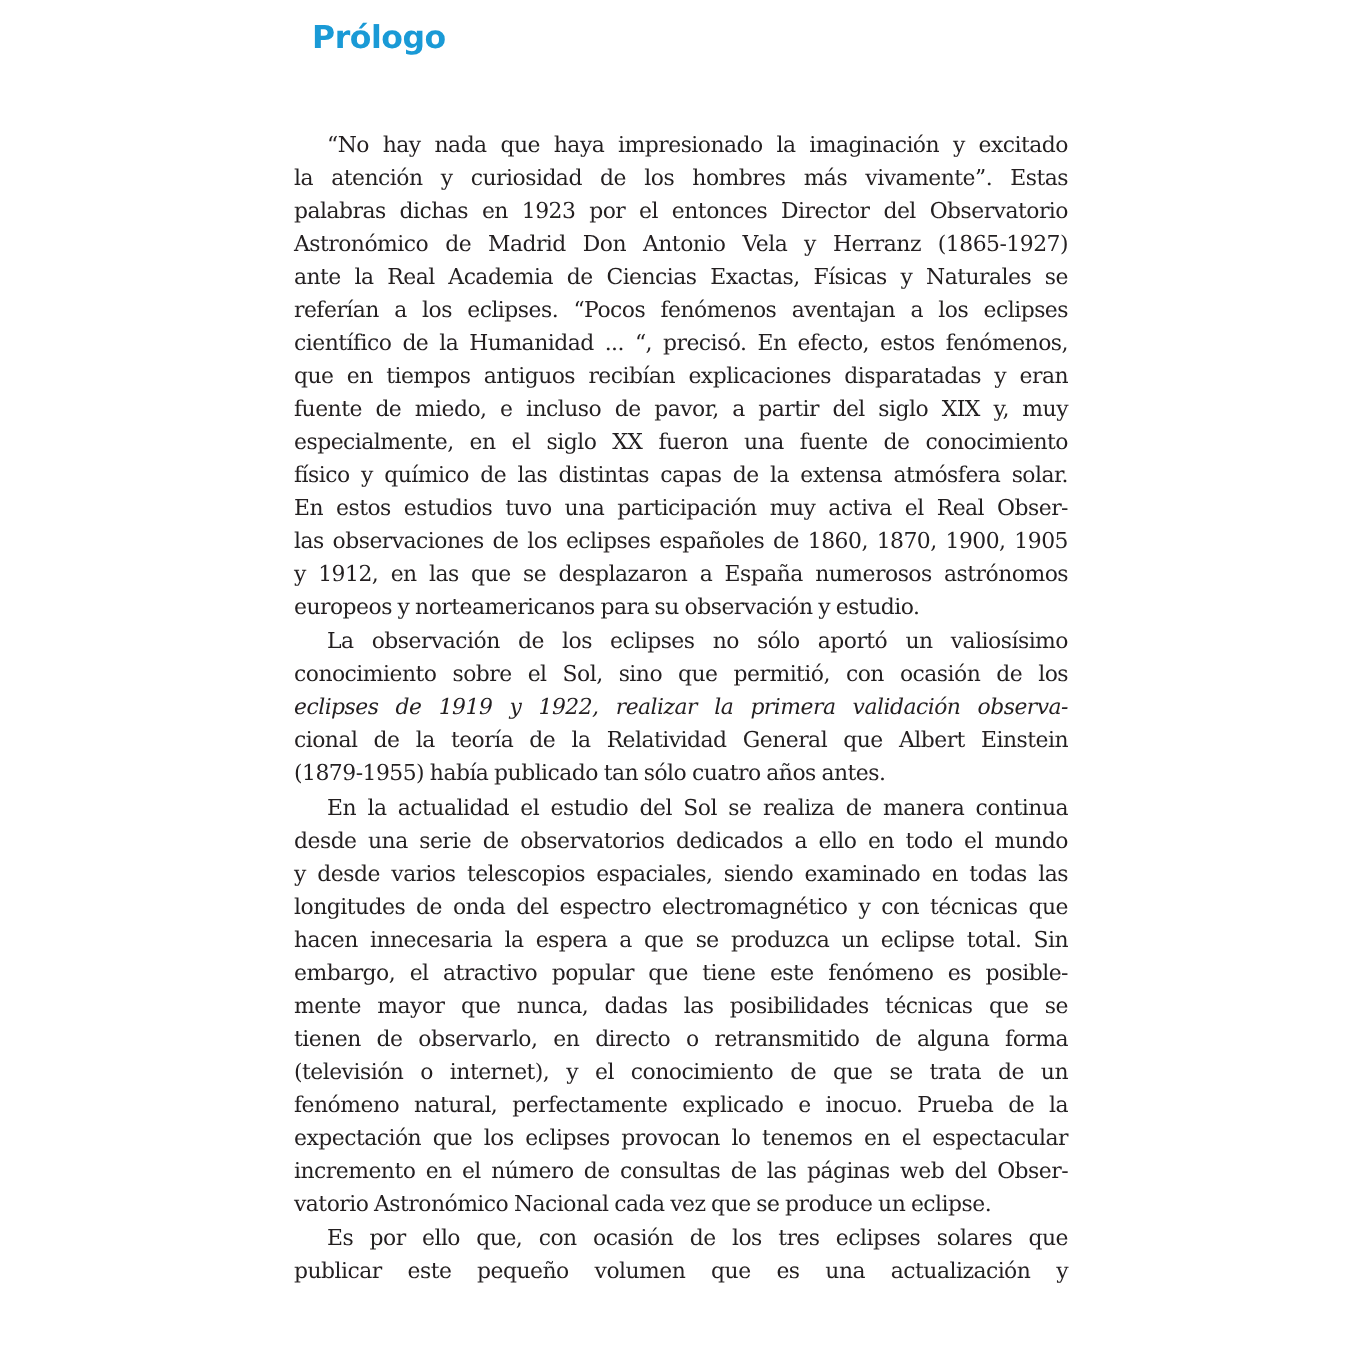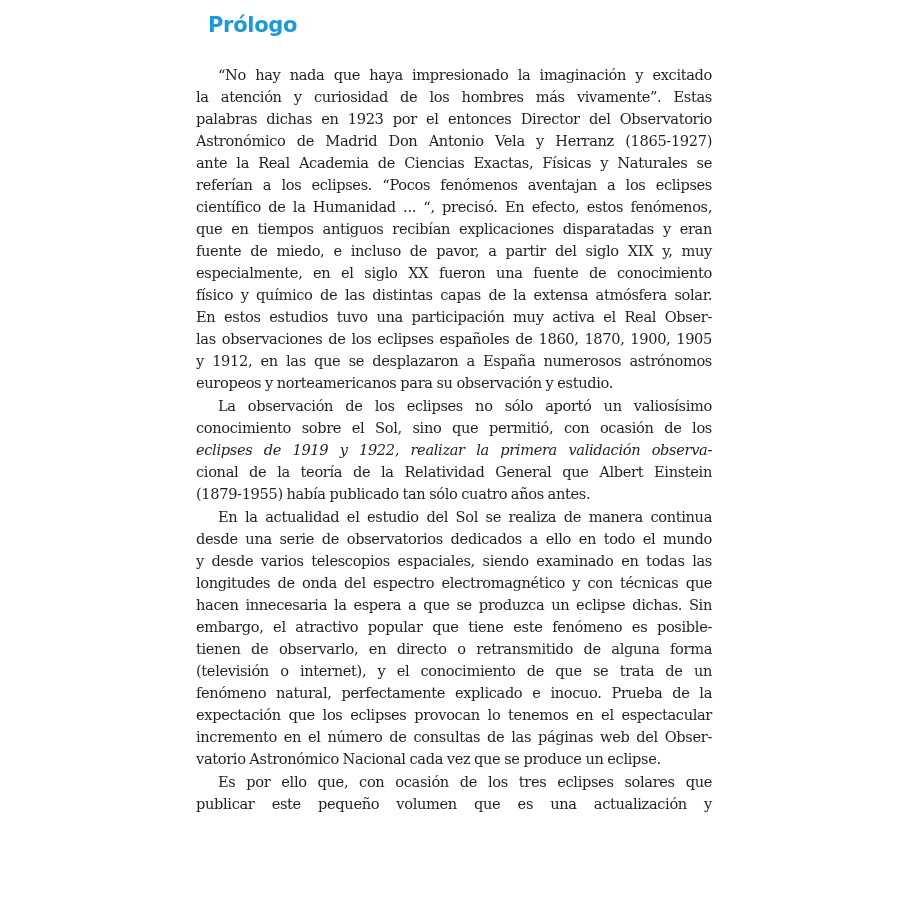--- a/index.html
+++ b/index.html
@@ -59,21 +59,21 @@
       text-align-last: left;
     }
   </style>
 </head>
 <body>
 
 <div class="page">
   <h1 class="title" style="color: rgb(26, 154, 214);">Prólogo</h1>
   <div class="body-text" id="body-text">
       <p class="para">
-        <span class="line first" style="display: block; text-align: justify; text-align-last: justify; width: 516px;">“No hay nada que haya impresionado la imaginación y excitado</span>
+        <span class="line first" style="display: block; text-align: justify; text-align-last: justify; width: 516px; margin-top: 22px;">“No hay nada que haya impresionado la imaginación y excitado</span>
         <span class="line" style="display: block; text-align: justify; text-align-last: justify; width: 516px;">la atención y curiosidad de los hombres más vivamente”. Estas</span>
         <span class="line" style="display: block; text-align: justify; text-align-last: justify; width: 516px;">palabras dichas en 1923 por el entonces Director del Observatorio</span>
         <span class="line" style="display: block; text-align: justify; text-align-last: justify; width: 516px;">Astronómico de Madrid Don Antonio Vela y Herranz (1865-1927)</span>
         <span class="line" style="display: block; text-align: justify; text-align-last: justify; width: 516px;">ante la Real Academia de Ciencias Exactas, Físicas y Naturales se</span>
         <span class="line" style="display: block; text-align: justify; text-align-last: justify; width: 516px;">referían a los eclipses. “Pocos fenómenos aventajan a los eclipses</span>
         <span class="line" style="display: block; text-align: justify; text-align-last: justify; width: 516px;">científico de la Humanidad ... “, precisó. En efecto, estos fenómenos,</span>
         <span class="line" style="display: block; text-align: justify; text-align-last: justify; width: 516px;">que en tiempos antiguos recibían explicaciones disparatadas y eran</span>
         <span class="line" style="display: block; text-align: justify; text-align-last: justify; width: 516px;">fuente de miedo, e incluso de pavor, a partir del siglo XIX y, muy</span>
         <span class="line" style="display: block; text-align: justify; text-align-last: justify; width: 516px;">especialmente, en el siglo XX fueron una fuente de conocimiento</span>
         <span class="line" style="display: block; text-align: justify; text-align-last: justify; width: 516px;">físico y químico de las distintas capas de la extensa atmósfera solar.</span>
@@ -87,22 +87,23 @@
         <span class="line" style="display: block; text-align: justify; text-align-last: justify; width: 516px;">conocimiento sobre el Sol, sino que permitió, con ocasión de los</span>
         <span class="line" style="display: block; text-align: justify; text-align-last: justify; width: 516px; font-style: italic;">eclipses de 1919 y 1922, realizar la primera validación observa-</span>
         <span class="line" style="display: block; text-align: justify; text-align-last: justify; width: 516px;">cional de la teoría de la Relatividad General que Albert Einstein</span>
         <span class="line last" style="display: block; text-align: justify; text-align-last: left; width: 516px;">(1879-1955) había publicado tan sólo cuatro años antes.</span>
       </p>
       <p class="para">
         <span class="line first" style="display: block; text-align: justify; text-align-last: justify; width: 516px;">En la actualidad el estudio del Sol se realiza de manera continua</span>
         <span class="line" style="display: block; text-align: justify; text-align-last: justify; width: 516px;">desde una serie de observatorios dedicados a ello en todo el mundo</span>
         <span class="line" style="display: block; text-align: justify; text-align-last: justify; width: 516px;">y desde varios telescopios espaciales, siendo examinado en todas las</span>
         <span class="line" style="display: block; text-align: justify; text-align-last: justify; width: 516px;">longitudes de onda del espectro electromagnético y con técnicas que</span>
-        <span class="line" style="display: block; text-align: justify; text-align-last: justify; width: 516px;">hacen innecesaria la espera a que se produzca un eclipse dichas. Sin</span>
+        <span class="line" style="display: block; text-align: justify; text-align-last: justify; width: 516px;">hacen innecesaria la espera a que se produzca un eclipse total. Sin</span>
         <span class="line" style="display: block; text-align: justify; text-align-last: justify; width: 516px;">embargo, el atractivo popular que tiene este fenómeno es posible-</span>
+        <span class="line" style="display: block; text-align: justify; text-align-last: justify; width: 516px;">mente mayor que nunca, dadas las posibilidades técnicas que se</span>
         <span class="line" style="display: block; text-align: justify; text-align-last: justify; width: 516px;">tienen de observarlo, en directo o retransmitido de alguna forma</span>
         <span class="line" style="display: block; text-align: justify; text-align-last: justify; width: 516px;">(televisión o internet), y el conocimiento de que se trata de un</span>
         <span class="line" style="display: block; text-align: justify; text-align-last: justify; width: 516px;">fenómeno natural, perfectamente explicado e inocuo. Prueba de la</span>
         <span class="line" style="display: block; text-align: justify; text-align-last: justify; width: 516px;">expectación que los eclipses provocan lo tenemos en el espectacular</span>
         <span class="line" style="display: block; text-align: justify; text-align-last: justify; width: 516px;">incremento en el número de consultas de las páginas web del Obser-</span>
         <span class="line last" style="display: block; text-align: justify; text-align-last: left; width: 516px;">vatorio Astronómico Nacional cada vez que se produce un eclipse.</span>
       </p>
       <p class="para">
         <span class="line first" style="display: block; text-align: justify; text-align-last: justify; width: 516px;">Es por ello que, con ocasión de los tres eclipses solares que</span>
         <span class="line" style="display: block; text-align: justify; text-align-last: justify; width: 516px;">publicar este pequeño volumen que es una actualización y</span>

